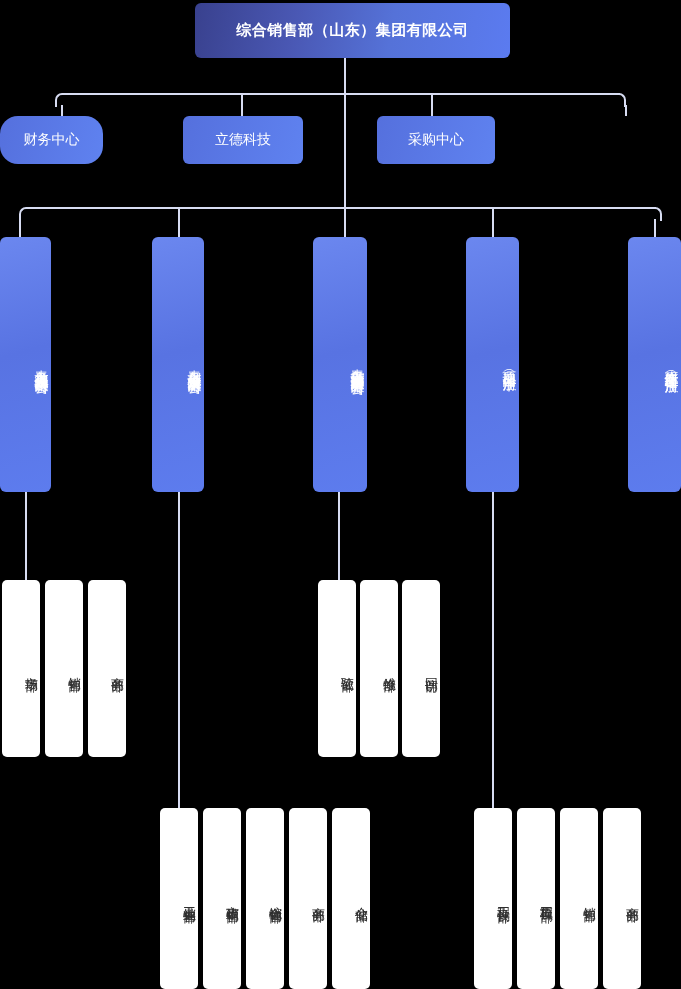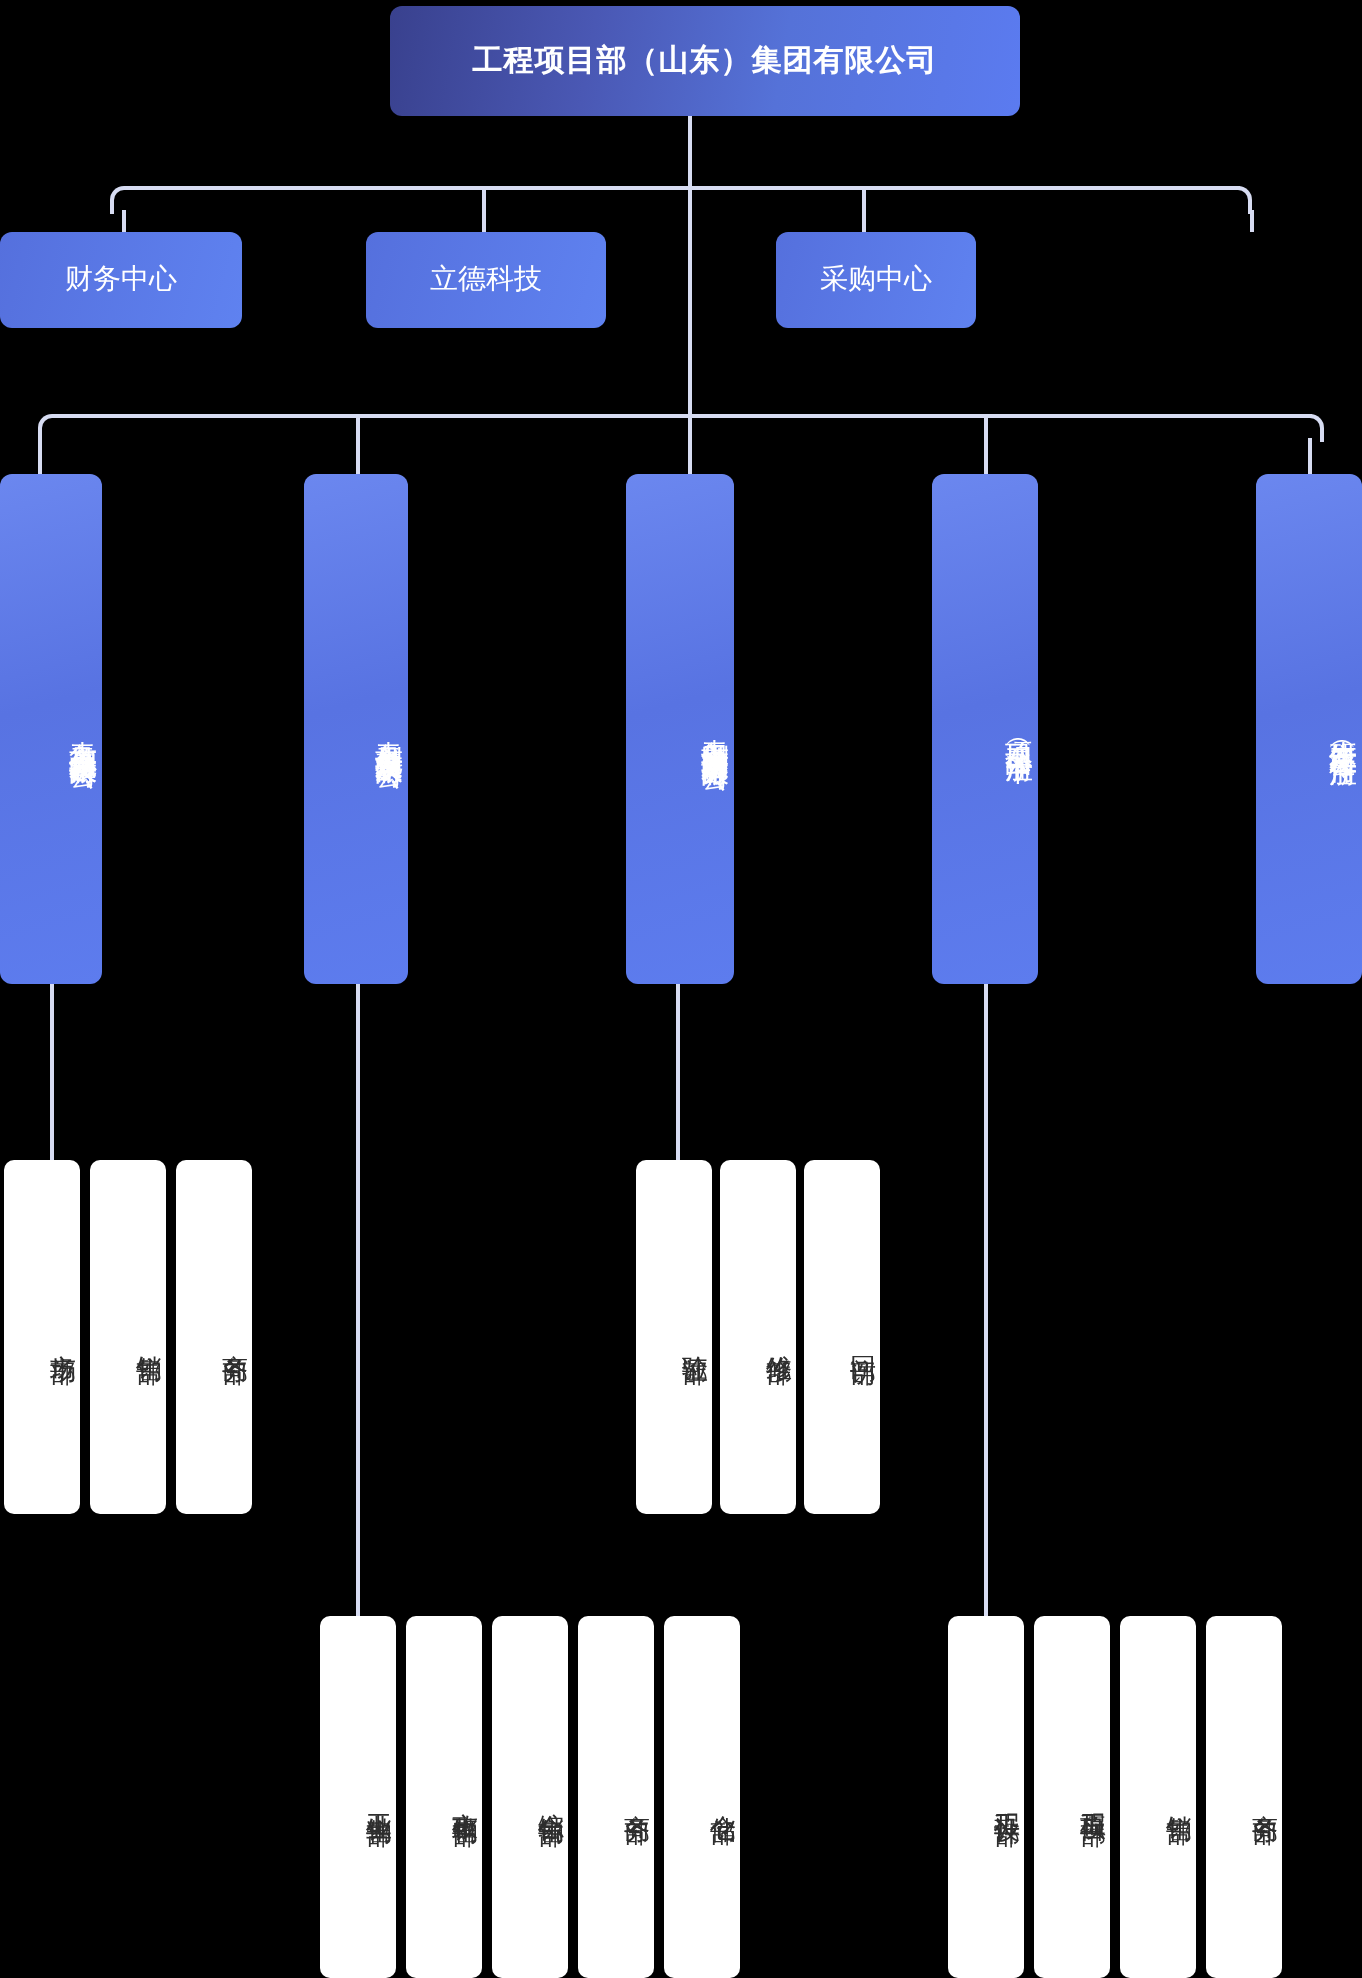--- a/index.html
+++ b/index.html
@@ -74,36 +74,36 @@
     padding: 8px 0;
     align-items: flex-start;
     border-radius: 5px;
   }
 </style>
 </head>
 <body>
 
 <div id="chart">
 
-  <div class="node node-root" style="left:195px; top:3px; width:315px; height:55px;">工程项目部（山东）集团有限公司</div>
+  <div class="node node-root" style="left:195px; top:3px; width:315px; height:55px;">综合销售部（山东）集团有限公司</div>
 
   <div class="line vline" style="left:344px; top:58px; width:2px; height:179px;"></div>
 
   <div class="line hline" style="left:62px; top:93px; width:558px; height:2px;"></div>
   <div class="corner" style="left:55px; top:93px; width:14px; height:14px; border-left-width:2px; border-top-width:2px; border-top-left-radius:7px;"></div>
   <div class="corner" style="left:612px; top:93px; width:14px; height:14px; border-right-width:2px; border-top-width:2px; border-top-right-radius:7px;"></div>
 
   <div class="line vline" style="left:61px; top:105px; height:11px;"></div>
   <div class="line vline" style="left:241px; top:95px; height:21px;"></div>
   <div class="line vline" style="left:431px; top:95px; height:21px;"></div>
   <div class="line vline" style="left:625px; top:105px; height:11px;"></div>
 
-  <div class="node node-center" style="left:0px; top:116px; width:121px; height:48px;">财务中心</div>
+  <div class="node node-center" style="left:0px; top:116px; width:103px; height:48px;border-radius:18px;">财务中心</div>
   <div class="node node-center" style="left:183px; top:116px; width:120px; height:48px;">立德科技</div>
-  <div class="node node-center" style="left:388px; top:116px; width:100px; height:48px;">采购中心</div>
+  <div class="node node-center" style="left:377px; top:116px; width:118px; height:48px;">采购中心</div>
 
   <div class="line hline" style="left:26px; top:207px; width:630px; height:2px;"></div>
   <div class="corner" style="left:19px; top:207px; width:14px; height:14px; border-left-width:2px; border-top-width:2px; border-top-left-radius:7px;"></div>
   <div class="corner" style="left:648px; top:207px; width:14px; height:14px; border-right-width:2px; border-top-width:2px; border-top-right-radius:7px;"></div>
 
   <div class="line vline" style="left:19px; top:219px; height:18px;"></div>
   <div class="line vline" style="left:178px; top:209px; height:28px;"></div>
   <div class="line vline" style="left:492px; top:209px; height:28px;"></div>
   <div class="line vline" style="left:654px; top:219px; height:18px;"></div>
 

